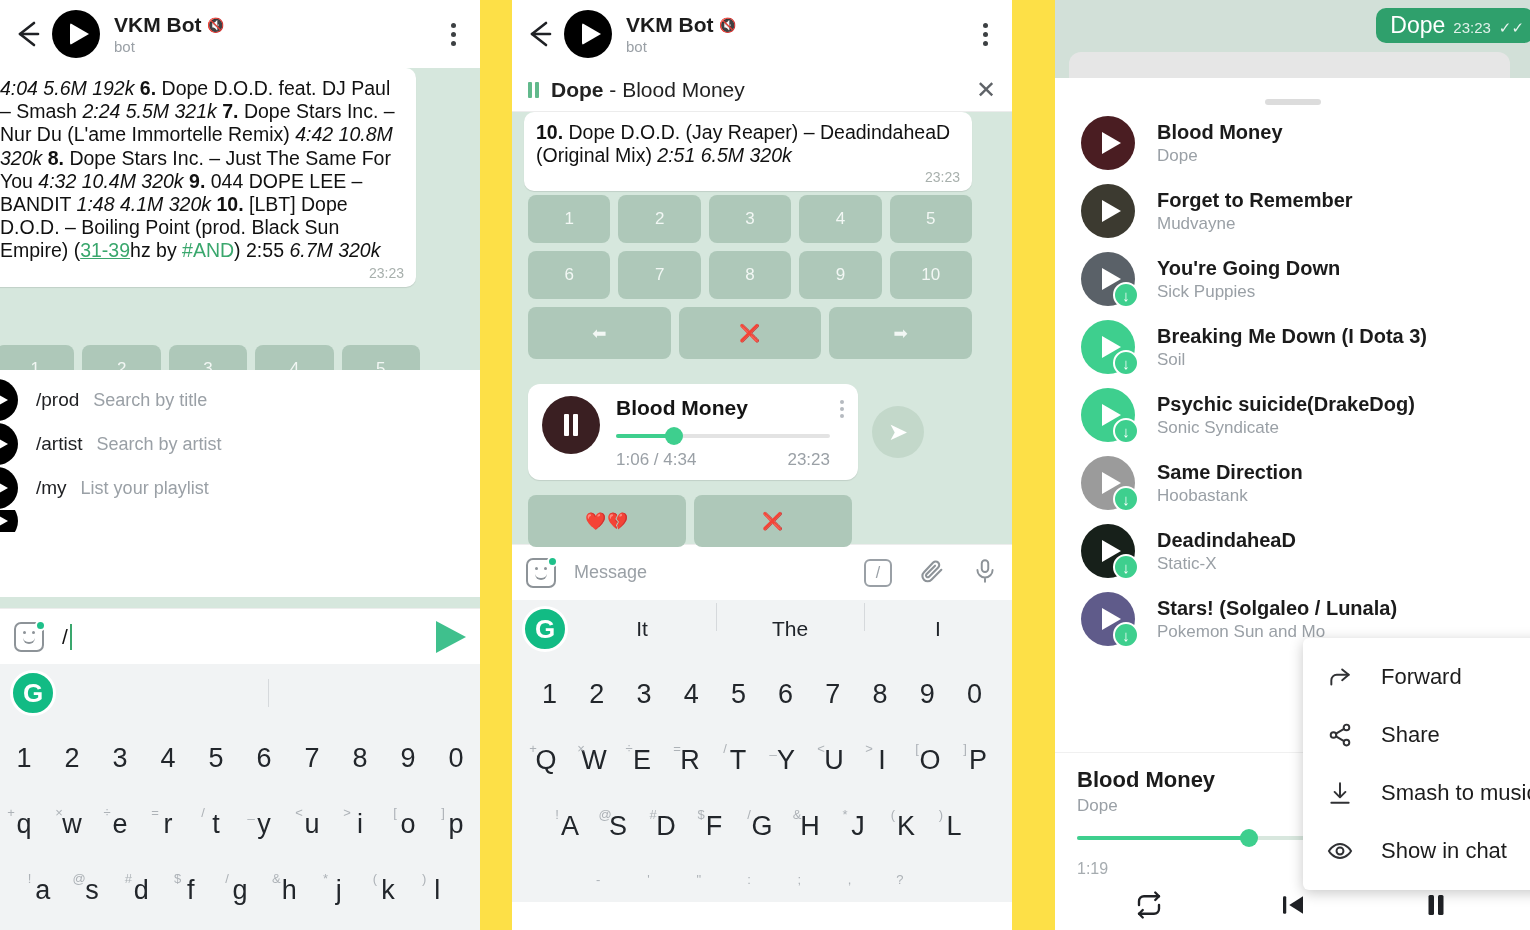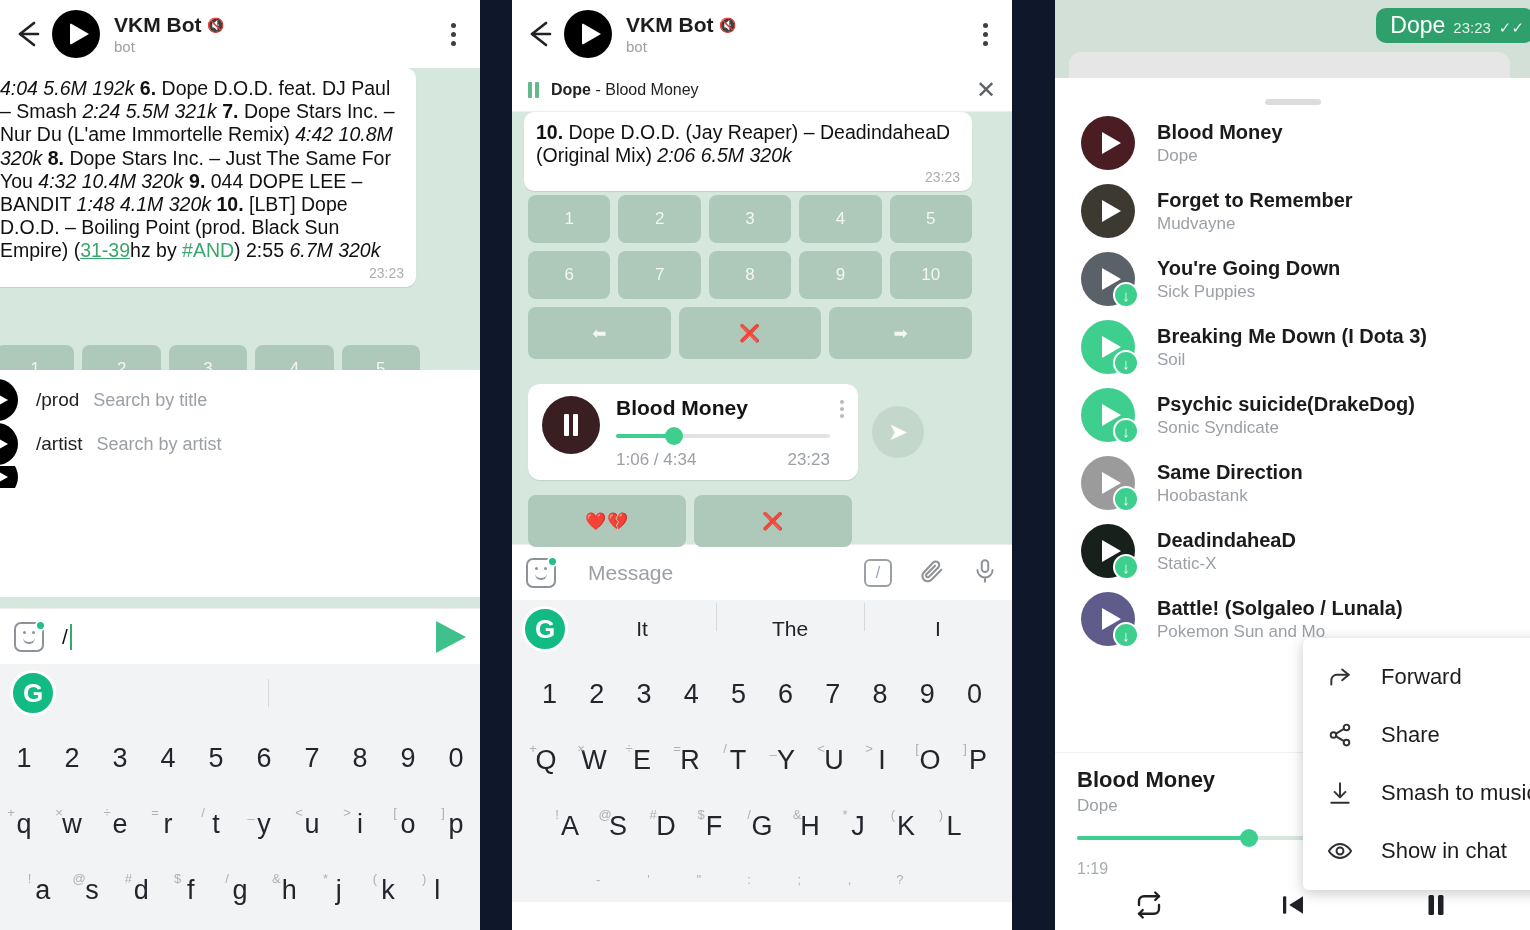--- a/index.html
+++ b/index.html
@@ -1,18 +1,18 @@
 <!DOCTYPE html>
 <html><head>
 <meta charset="utf-8">
 <style>
   * { box-sizing: border-box; margin:0; padding:0; }
   html,body { width:1530px; height:930px; overflow:hidden; background:#ffffff;
     font-family:"Liberation Sans", sans-serif; }
-  .stage { position:relative; width:1530px; height:930px; background:#0f172a; }
+  .stage { position:relative; width:1530px; height:930px; background:#fde047; }
 
   
   .panel { position:absolute; top:0; height:930px; overflow:hidden; background:#fff; }
   .p1 { left:0;    width:480px; }
   .p2 { left:512px; width:500px; }
   .p3 { left:1055px; width:475px; }
 
   
   .chead { position:relative; height:68px; background:#fff; display:flex; align-items:center;
            padding:0 12px; }
@@ -27,21 +27,21 @@
   .csub { font-size:15px; color:#9aa0a6; margin-top:1px; }
   .mutei { color:#b9bdc1; font-size:14px; }
   .kebab { width:30px; display:flex; flex-direction:column; align-items:center; gap:4px; flex:0 0 30px;}
   .kebab i { width:5px; height:5px; border-radius:50%; background:#3c4043; display:block;}
 
   
   .pstrip { height:44px; background:#fff; display:flex; align-items:center; padding:0 16px;
             border-bottom:1px solid #ececec; }
   .pausebars { display:flex; gap:3px; margin-right:12px;}
   .pausebars b { width:4px; height:16px; background:#62b98c; display:block; border-radius:1px;}
-  .pstrip .ptxt { font-size:16px; font-weight:bold; color:#222; flex:1 1 auto;}
+  .pstrip .ptxt { font-size:21px; font-weight:bold; color:#222; flex:1 1 auto;}
   .pstrip .ptxt em { font-style:normal; font-weight:normal; }
   .xclose { font-size:24px; color:#5f6368; line-height:1; }
 
   
   .chatbg { background:#d6e7dd; position:relative; }
 
   .bubble { background:#fff; border-radius:10px; padding:9px 12px 6px 12px;
             position:relative; box-shadow:0 1px 1px rgba(0,0,0,.10); }
   .btext { font-size:19.5px; line-height:1.19; color:#111; }
   .btext b { font-weight:bold; }
@@ -73,21 +73,21 @@
            border-top:1px solid #ededed; }
   .smiley { width:30px;height:30px;border:2px solid #8d9398;border-radius:7px;position:relative;
             flex:0 0 30px;}
   .smiley:before,.smiley:after{content:"";position:absolute;width:3px;height:3px;border-radius:50%;
             background:#8d9398;top:7px;}
   .smiley:before{left:7px;} .smiley:after{left:16px;}
   .smouth{position:absolute;left:7px;top:14px;width:12px;height:6px;border-bottom:2px solid #8d9398;
           border-radius:0 0 8px 8px;}
   .greendot{position:absolute;right:-4px;top:-4px;width:11px;height:11px;border-radius:50%;
             background:#1fc08a;border:2px solid #fff;}
-  .msgph { font-size:21px; color:#9aa0a6; margin-left:32px; flex:1 1 auto;}
+  .msgph { font-size:18px; color:#9aa0a6; margin-left:18px; flex:1 1 auto;}
   .msgval{ font-size:21px; color:#111; margin-left:18px; flex:1 1 auto; display:flex; align-items:center;}
   .caret{display:inline-block;width:2px;height:26px;background:#3aa76d;margin-left:2px;}
   .inicons{display:flex;align-items:center;gap:26px;}
   .slashbox{width:28px;height:28px;border:2px solid #9aa0a6;border-radius:6px;display:flex;
             align-items:center;justify-content:center;font-size:16px;color:#9aa0a6;}
   .sendtri{width:0;height:0;border-left:30px solid #3fc08d;border-top:16px solid transparent;
            border-bottom:16px solid transparent;}
 
   
   .kb { background:#f1f3f4; }
@@ -222,20 +222,27 @@
               <div class="cmdname">/prod</div>
               <div class="cmddesc">Search by title</div>
             </div>
             <div class="cmdrow">
               <div class="cmdav">
                 <span class="tri"></span>
               </div>
               <div class="cmdname">/artist</div>
               <div class="cmddesc">Search by artist</div>
             </div>
+            <div class="cmdrow">
+              <div class="cmdav">
+                <span class="tri"></span>
+              </div>
+              <div class="cmdname">/my</div>
+              <div class="cmddesc">List your playlist</div>
+            </div>
             <div class="cmdrow" style="height: 22px; overflow: hidden;">
               <div class="cmdav">
                 <span class="tri"></span>
               </div>
             </div>
           </div>
       </div>
 
       <div class="inrow" style="position:absolute;left:0;right:0;top:540px;">
         <div class="smiley">
@@ -326,21 +333,21 @@
           <b></b>
           <b></b>
         </span>
       <span class="ptxt"><span>Dope</span><em> - </em><em>Blood Money</em></span>
       <span class="xclose">✕</span>
     </div>
 
     <div class="chatbg" style="height:432px;position:relative;">
       <div class="bubble" style="position:absolute;left:12px;top:0;width:448px;">
         <div class="btext">
-          <b>10.</b><span> Dope D.O.D. (Jay Reaper) – DeadindaheaD (Original Mix) </span><i>2:06 6.5M 320k</i>
+          <b>10.</b><span> Dope D.O.D. (Jay Reaper) – DeadindaheaD (Original Mix) </span><i>2:51 6.5M 320k</i>
         </div>
         <div class="btime">23:23</div>
       </div>
 
       <div class="ikb" style="position:absolute;left:8px;top:78px;width:460px;">
         <div class="ikrow" id="p2-ik1">
             <div class="ikbtn">1</div>
             <div class="ikbtn">2</div>
             <div class="ikbtn">3</div>
             <div class="ikbtn">4</div>
@@ -566,21 +573,21 @@
               <div class="ttitle">DeadindaheaD</div>
               <div class="tartist">Static-X</div>
             </div>
           </div>
           <div class="trow">
             <div class="tart" style="background: rgb(95, 91, 138);">
               <span class="ptri"></span>
               <span class="dlbadge">↓</span>
             </div>
             <div class="tinfo">
-              <div class="ttitle">Battle! (Solgaleo / Lunala)</div>
+              <div class="ttitle">Stars! (Solgaleo / Lunala)</div>
               <div class="tartist">Pokemon Sun and Mo</div>
             </div>
           </div>
         </div>
 
       <div class="nowbar">
         <div class="nbtitle">Blood Money</div>
         <div class="nbartist">Dope</div>
         <div class="nbseek">
           <div class="nbfill" id="p3-fill" style="width: 40%;"></div>

